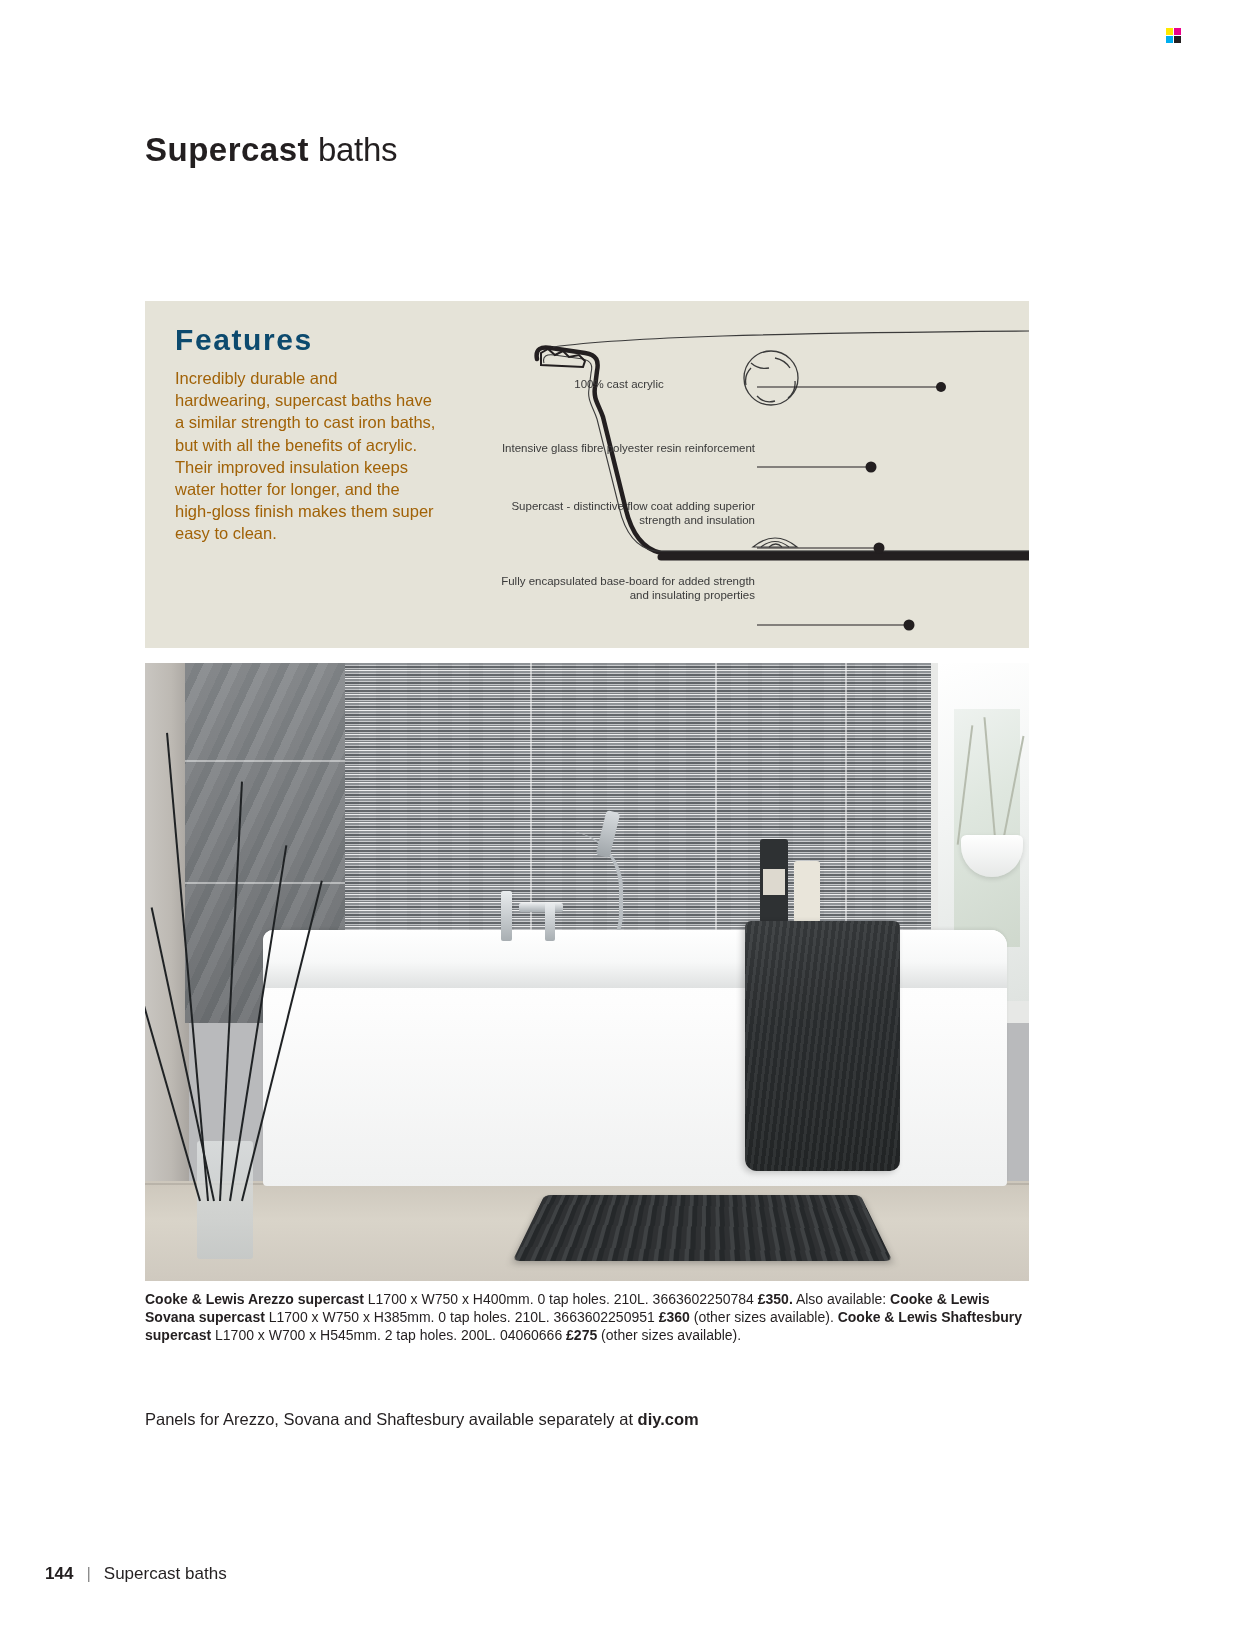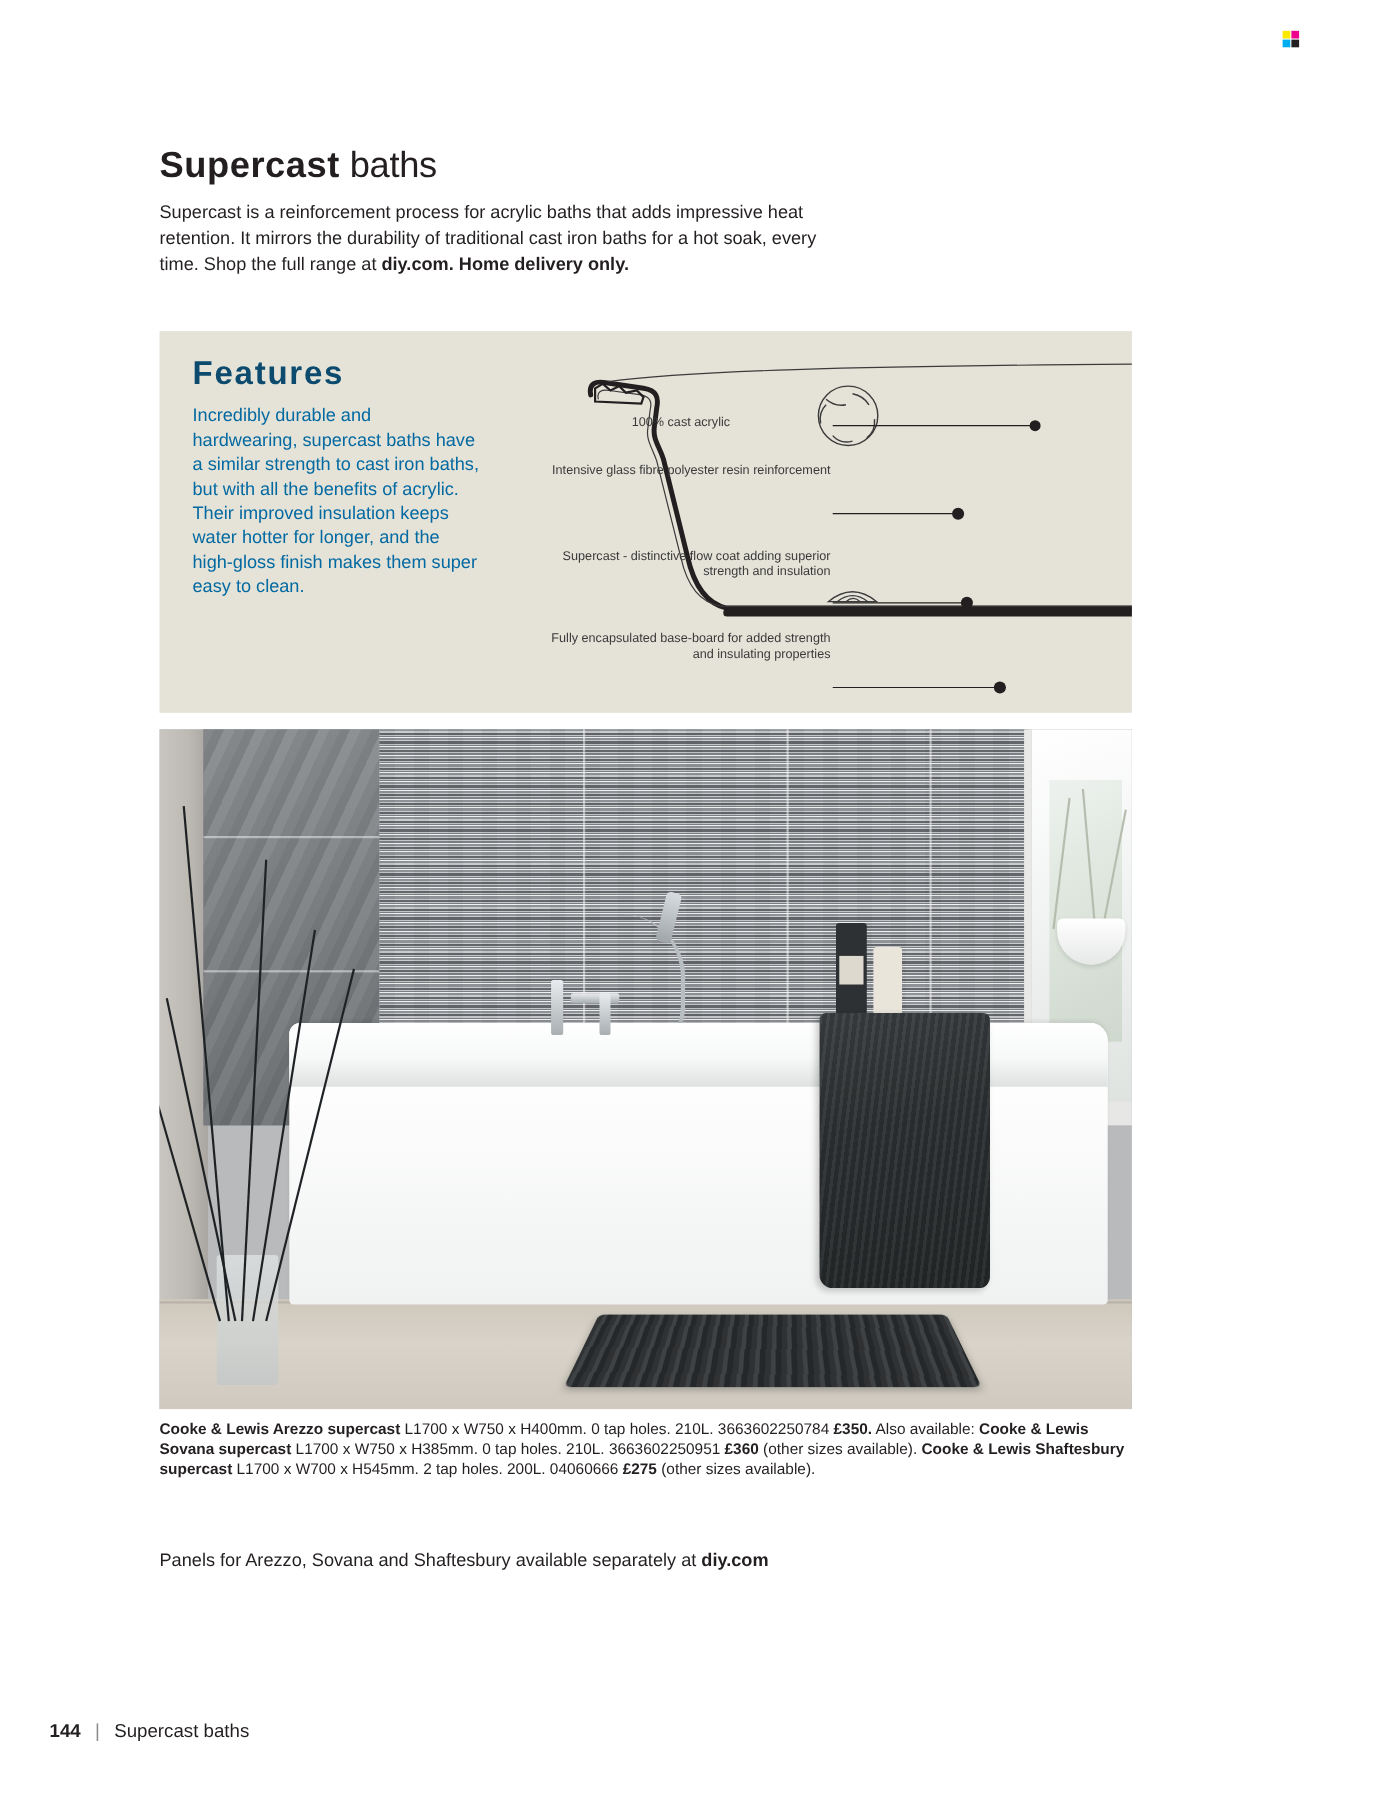--- a/index.html
+++ b/index.html
@@ -27,31 +27,31 @@
   .intro { margin-top:14px; font-size:16.5px; line-height:1.42; color:#231f20; max-width:625px; }
   .intro b { font-weight:700; }
 
   
   .features-panel {
     position:absolute; left:145px; top:301px; width:884px; height:347px;
     background:#e5e3d8;
   }
   .features-text { position:absolute; left:30px; top:22px; width:262px; }
   .features-head { font-size:30px; font-weight:700; letter-spacing:1.6px; color:#0c4a6e; }
-  .features-body { margin-top:10px; font-size:16.5px; line-height:1.345; font-weight:500; color:#0369a1; }
+  .features-body { margin-top:10px; font-size:16.5px; line-height:1.345; font-weight:500; color:#a16207; }
 
   
   .diagram { position:absolute; left:330px; top:0; width:554px; height:347px; }
   .diagram svg { display:block; width:100%; height:100%; }
   .dg-label {
     position:absolute; text-align:right; font-size:11.5px; line-height:1.26; color:#3a3a3a;
     font-family:"Liberation Sans", sans-serif;
   }
   .lbl-acrylic { left:8px;  top:76px;  width:272px;text-align:center; }
-  .lbl-resin   { left:8px;  top:120px; width:272px; }
+  .lbl-resin   { left:8px;  top:140px; width:272px; }
   .lbl-flow    { left:8px;  top:198px; width:272px; }
   .lbl-base    { left:8px;  top:273px; width:272px; }
 
   
   .photo {
     position:absolute; left:145px; top:663px; width:884px; height:618px;
     overflow:hidden; background:#b9babc;
   }
   .ph-wall-left { position:absolute; left:0; top:0; width:44px; height:100%;
     background:linear-gradient(90deg,#c9c6c1 0%, #bdb9b3 60%, #a9a5a0 100%); }
@@ -196,21 +196,20 @@
 
   <div class="corner-mark">
     <i class="cm-y"></i>
     <i class="cm-m"></i>
     <i class="cm-c"></i>
     <i class="cm-k"></i>
   </div>
 
   <div class="header">
     <h1 class="title"><span class="bold">Supercast</span><span> baths</span></h1>
-    <p class="intro"><span>Supercast is a reinforcement process for acrylic baths that adds impressive heat retention. It mirrors the durability of traditional cast iron baths for a hot soak, every time. Shop the full range at </span><b>diy.com. Home delivery only.</b></p>
   </div>
 
   <div class="features-panel">
 
     <div class="features-text">
       <div class="features-head">Features</div>
       <div class="features-body">Incredibly durable and hardwearing, supercast baths have a similar strength to cast iron baths, but with all the benefits of acrylic. Their improved insulation keeps water hotter for longer, and the high-gloss finish makes them super easy to clean.</div>
     </div>
 
     <div class="diagram">

